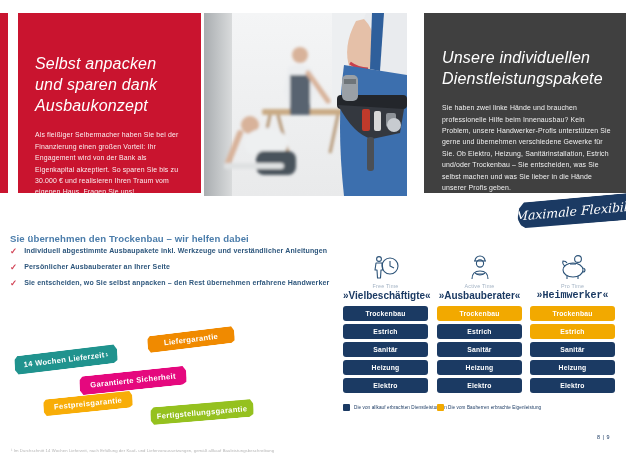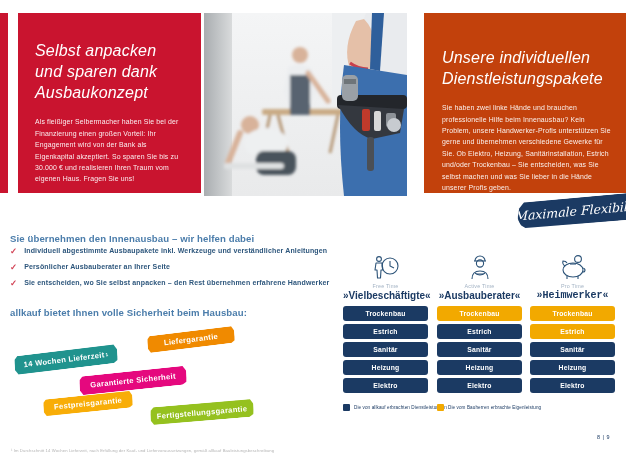--- a/index.html
+++ b/index.html
@@ -3,21 +3,21 @@
 <meta charset="utf-8">
 <style>
   html,body{margin:0;padding:0;background:#ffffff;}
   *{box-sizing:border-box;}
   body{font-family:"Liberation Sans",sans-serif;}
   #page{position:relative;width:626px;height:470px;background:#fff;overflow:hidden;}
 
   
   .red-sliver{position:absolute;left:0;top:13px;width:8px;height:180px;}
   .hero-block{position:absolute;top:13px;height:180px;color:#fff;}
-  .hero-left{left:18px;width:183px;padding:27px 15px 0 17px;}
+  .hero-left{left:18px;width:183px;padding:40px 15px 0 17px;}
   .hero-right{left:424px;width:202px;padding:34px 14px 0 18px;}
   .hero-title{font-style:italic;font-weight:400;font-size:16px;line-height:1.32;letter-spacing:.2px;color:#fff;}
   .hero-body{margin-top:13px;font-size:6.9px;line-height:1.65;color:rgba(255,255,255,.93);letter-spacing:.15px;}
 
   .photo{position:absolute;left:204px;top:13px;width:203px;height:183px;overflow:hidden;background:#eef0f1;}
 
   
   .ribbon{position:absolute;left:517px;top:197px;width:130px;height:27px;
     transform:rotate(-5deg);border-radius:6px 10px 8px 12px;
     display:flex;align-items:center;justify-content:center;
@@ -112,47 +112,46 @@
         <rect x="140" y="66" width="12" height="5" fill="#6f7579"></rect>
         <rect x="158" y="96" width="8" height="22" rx="2" fill="#c03a2b"></rect>
         <rect x="170" y="98" width="7" height="20" rx="2" fill="#d9d9d9"></rect>
         <rect x="182" y="100" width="10" height="14" rx="2" fill="#8d9298"></rect>
         <rect x="163" y="124" width="7" height="34" rx="3" fill="#4b4f55"></rect>
         <circle cx="190" cy="112" r="7" fill="#c7cbd0"></circle>
       </g>
     </svg>
   </div>
 
-  <div class="hero-block hero-right" style="background: #c2410c;">
+  <div class="hero-block hero-right" style="background: #404040;">
     <div class="hero-title">Unsere individuellen Dienstleistungspakete</div>
     <div class="hero-body">Sie haben zwei linke Hände und brauchen professionelle Hilfe beim Innenausbau? Kein Problem, unsere Handwerker-Profis unterstützen Sie gerne und übernehmen verschiedene Gewerke für Sie. Ob Elektro, Heizung, Sanitärinstallation, Estrich und/oder Trockenbau – Sie entscheiden, was Sie selbst machen und was Sie lieber in die Hände unserer Profis geben.</div>
   </div>
 
   <div class="ribbon" style="background: rgb(27, 58, 99);">
     <span>Maximale Flexibilität</span>
   </div>
 
-  <div class="sec-heading" style="top: 233px; color: rgb(75, 125, 171);">Sie übernehmen den Innenausbau – wir helfen dabei</div>
+  <div class="sec-heading" style="top: 233px; color: rgb(75, 125, 171);">Sie übernehmen den Trockenbau – wir helfen dabei</div>
 
   <div class="check-list">
     <div class="check-row">
       <span class="check-glyph" style="color: rgb(210, 68, 86);">✓</span>
       <span class="check-text" style="color: rgb(45, 86, 124);">Individuell abgestimmte Ausbaupakete inkl. Werkzeuge und verständlicher Anleitungen</span>
     </div>
     <div class="check-row">
       <span class="check-glyph" style="color: rgb(210, 68, 86);">✓</span>
       <span class="check-text" style="color: rgb(45, 86, 124);">Persönlicher Ausbauberater an Ihrer Seite</span>
     </div>
     <div class="check-row">
       <span class="check-glyph" style="color: rgb(210, 68, 86);">✓</span>
       <span class="check-text" style="color: rgb(45, 86, 124);">Sie entscheiden, wo Sie selbst anpacken – den Rest übernehmen erfahrene Handwerker</span>
     </div>
   </div>
 
-  <div class="sec-heading" style="top: 307px; color: rgb(75, 125, 171);">allkauf bietet Ihnen volle Sicherheit beim Hausbau:</div>
 
   <div class="badge" style="left: 147px; top: 331px; width: 88px; height: 17px; transform: rotate(-7deg); background: rgb(240, 138, 0);">
     <span>Liefergarantie</span>
   </div>
   <div class="badge" style="left: 14px; top: 350px; width: 104px; height: 19px; transform: rotate(-7deg); background: rgb(32, 147, 142);">
     <span>14 Wochen Lieferzeit</span>
       <sup>1</sup>
   </div>
   <div class="badge" style="left: 79px; top: 371px; width: 108px; height: 19px; transform: rotate(-6deg); background: rgb(229, 8, 126);">
     <span>Garantierte Sicherheit</span>

